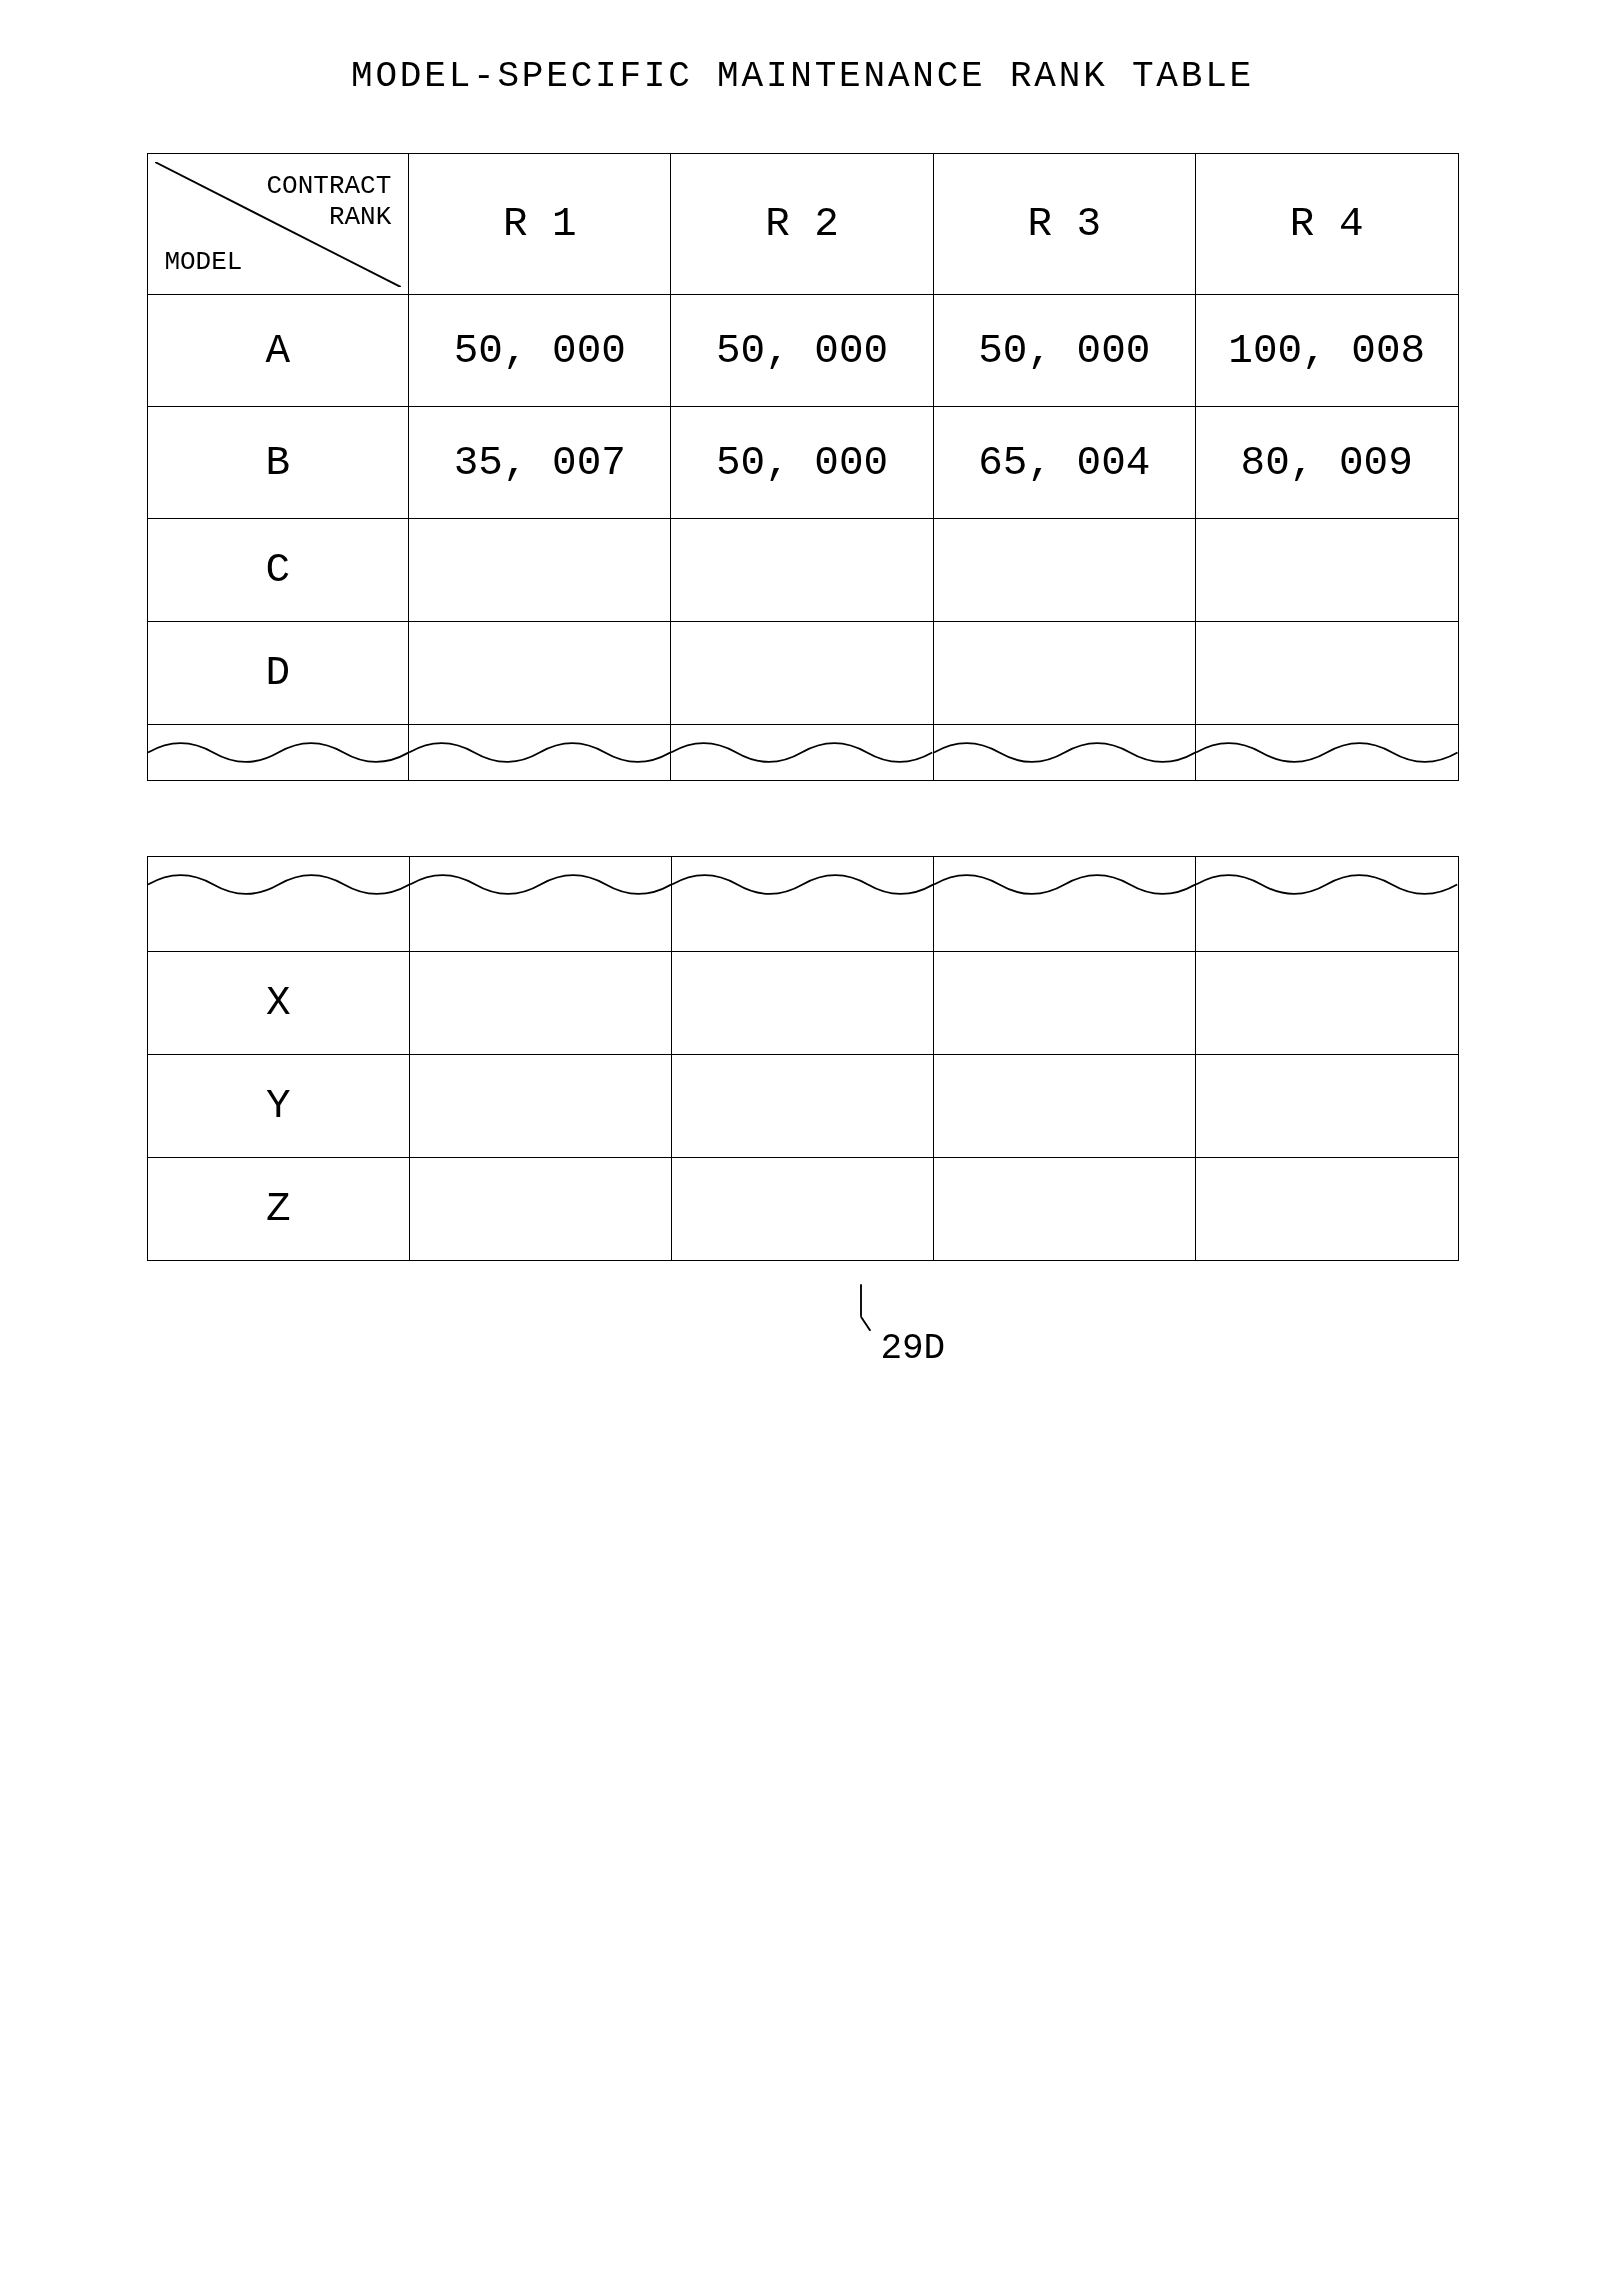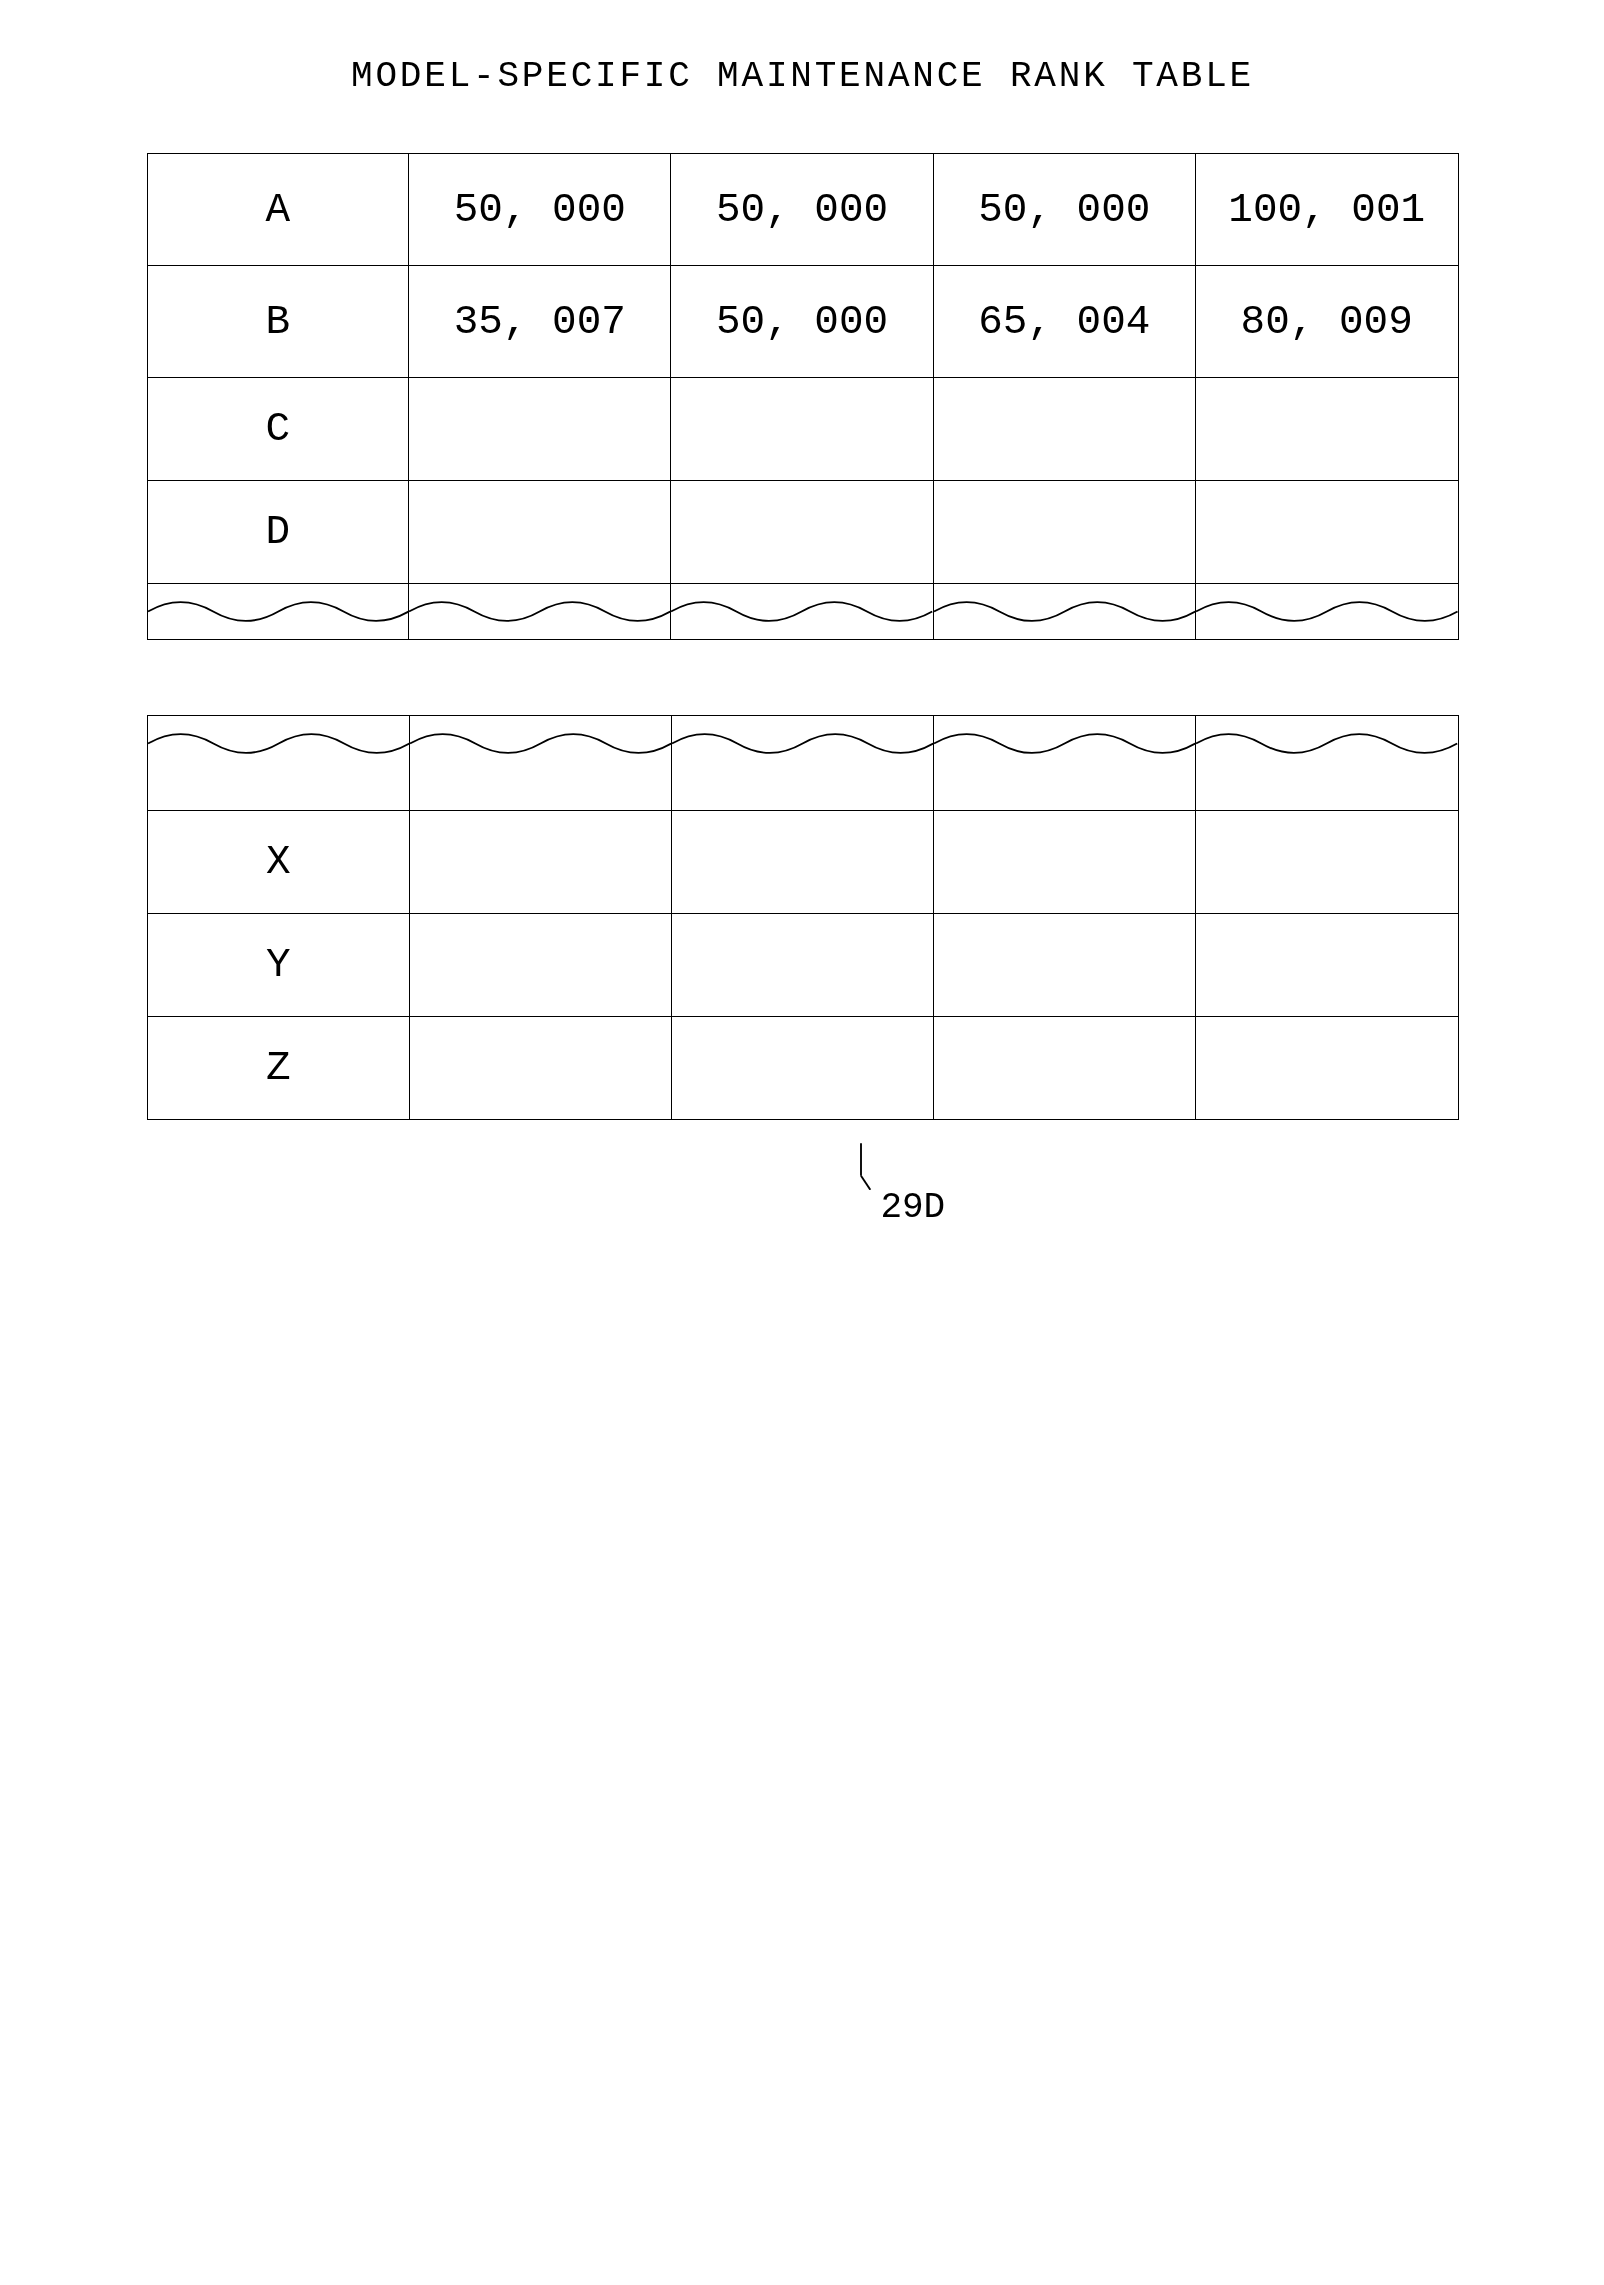--- a/index.html
+++ b/index.html
@@ -141,27 +141,42 @@
   </style>
 </head>
 <body>
 
 <div class="page-title">MODEL-SPECIFIC MAINTENANCE RANK TABLE</div>
 
 <div class="table-container">
   <table>
     <tbody>
 
+      <tr>
+        <td class="header-cell">
+          <div class="header-cell-inner">
+            <svg class="diagonal-line" viewBox="0 0 200 150" preserveAspectRatio="none">
+              <line x1="0" y1="0" x2="200" y2="150" stroke="#000" stroke-width="2"></line>
+            </svg>
+            <span class="header-contract">CONTRACT<br>RANK</span>
+            <span class="header-model">MODEL</span>
+          </div>
+        </td>
+        <td class="col-header">R 1</td>
+        <td class="col-header">R 2</td>
+        <td class="col-header">R 3</td>
+        <td class="col-header">R 4</td>
+      </tr>
 
       <tr class="data-row">
         <td>A</td>
         <td>50, 000</td>
         <td>50, 000</td>
         <td>50, 000</td>
-        <td>100, 001</td>
+        <td>100, 008</td>
       </tr>
 
       <tr class="data-row">
         <td>B</td>
         <td>35, 007</td>
         <td>50, 000</td>
         <td>65, 004</td>
         <td>80, 009</td>
       </tr>
 

